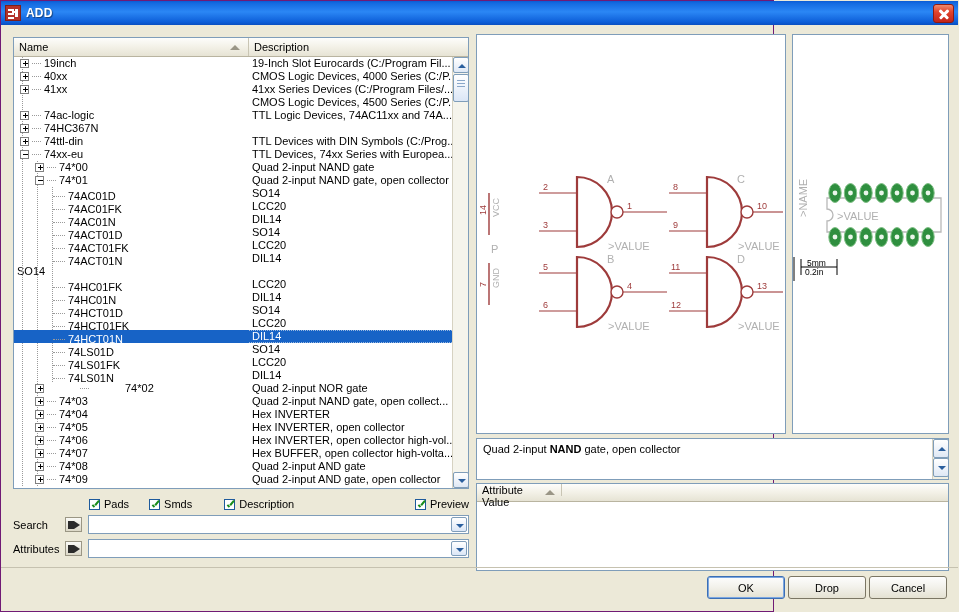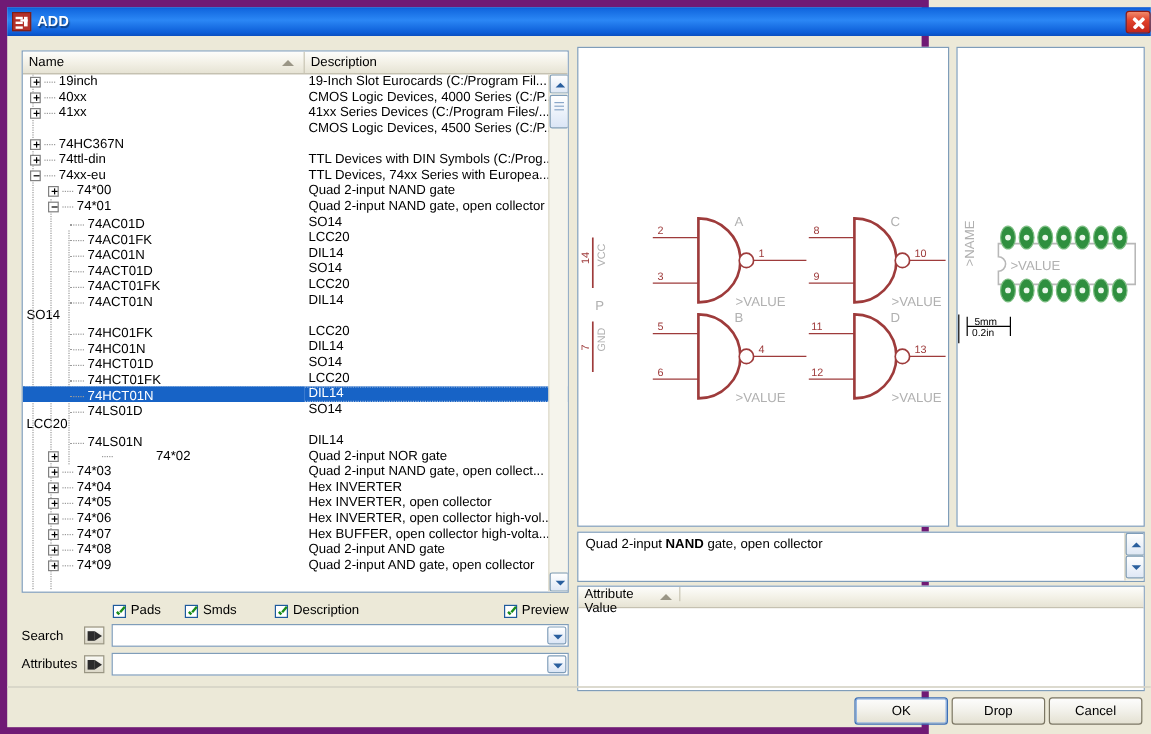--- a/index.html
+++ b/index.html
@@ -8,21 +8,21 @@
     width: 959px; height: 612px;
     overflow: hidden;
     font-family: "Liberation Sans", sans-serif;
     font-size: 11px;
     background: #ece9d8;
   }
   #app {
     position: relative;
     width: 774px; height: 612px;
     background: #ece9d8;
-    border: 6px solid #701a75;
+    border: 1px solid #701a75;
   }
 
   
   .titlebar {
     position: absolute; left: 0; top: 0;
     width: 957px; height: 24px;
     background: linear-gradient(to bottom, #0a5ad4 0%, #1369e0 8%, #2b87f5 45%, #0d5ed8 88%, #0a4fc0 100%);
     display: flex; align-items: center;
     padding: 0 2px 0 4px;
   }
@@ -343,20 +343,28 @@
               <span class="tbox plus"></span>
               <span class="dots"></span>
               <span>45xx</span>
             </span></div>
           <div class="ds">CMOS Logic Devices, 4500 Series (C:/P...</div>
         </div>
         <div class="trow">
           <div class="nm"><span class="tnode" style="padding-left: 4px;">
               <span class="tbox plus"></span>
               <span class="dots"></span>
+              <span>74ac-logic</span>
+            </span></div>
+          <div class="ds">TTL Logic Devices, 74AC11xx and 74A...</div>
+        </div>
+        <div class="trow">
+          <div class="nm"><span class="tnode" style="padding-left: 4px;">
+              <span class="tbox plus"></span>
+              <span class="dots"></span>
               <span>74HC367N</span>
             </span></div>
           <div class="ds"></div>
         </div>
         <div class="trow">
           <div class="nm"><span class="tnode" style="padding-left: 4px;">
               <span class="tbox plus"></span>
               <span class="dots"></span>
               <span>74ttl-din</span>
             </span></div>
@@ -467,20 +475,24 @@
           <div class="ds">DIL14</div>
         </div>
         <div class="trow">
           <div class="nm"><span class="tnode" style="padding-left: 34px;">
               <span class="dots" style="width: 12px; margin-left: 3px;"></span>
               <span>74LS01D</span>
             </span></div>
           <div class="ds">SO14</div>
         </div>
         <div class="trow">
+          <div class="nm"><span class="tnode" style="padding-left: 34px;">
+              <span class="dots" style="width: 12px; margin-left: 3px;"></span>
+              <span>74LS01FK</span>
+            </span></div>
           <div class="ds">LCC20</div>
         </div>
         <div class="trow">
           <div class="nm"><span class="tnode" style="padding-left: 34px;">
               <span class="dots" style="width: 12px; margin-left: 3px;"></span>
               <span>74LS01N</span>
             </span></div>
           <div class="ds">DIL14</div>
         </div>
         <div class="trow">

